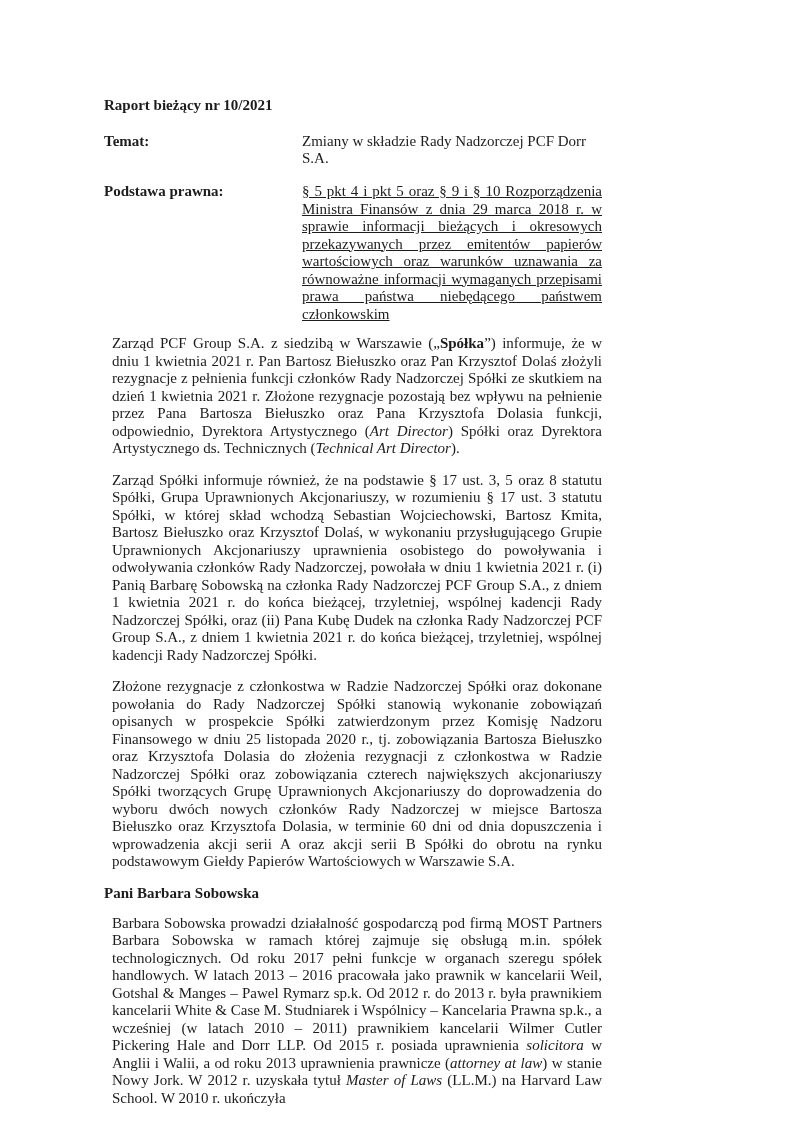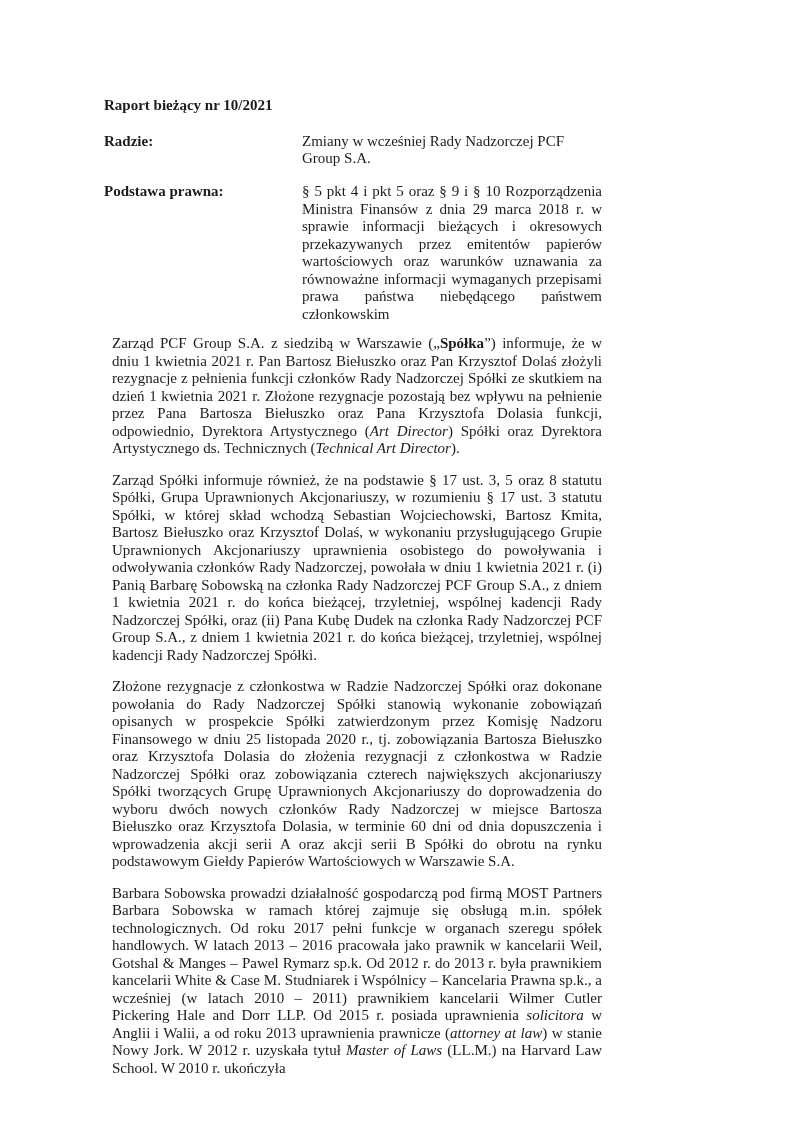--- a/index.html
+++ b/index.html
@@ -28,21 +28,21 @@
     align-items: flex-start;
     margin: 0 0 15.5px 0;
   }
   .meta-row .label {
     font-weight: bold;
     flex: 0 0 198px;
     width: 198px;
   }
   .meta-row .value { flex: 1 1 auto; }
   .meta-row.legal { margin-bottom: 12px; margin-top: 8px; }
-  .meta-row.legal .value { text-align: justify; }
+  .meta-row.legal .value { text-align: justify; text-decoration: underline; }
   .section-heading {
     font-weight: bold;
     margin: 0 0 14px 0;
   }
   .para {
     text-align: justify;
     margin: 0 0 14px 8px;
   }
   .person-heading {
     font-weight: bold;
@@ -53,33 +53,34 @@
 </style>
 </head>
 <body>
 
 <div class="page">
 
   <p class="title">Raport bieżący nr 10/2021</p>
 
 
   <div class="meta-row">
-    <span class="label">Radzie:</span>
-    <span class="value">Zmiany w wcześniej Rady Nadzorczej PCF Group S.A.</span>
+    <span class="label">Temat:</span>
+    <span class="value">Zmiany w składzie Rady Nadzorczej PCF Dorr S.A.</span>
   </div>
 
   <div class="meta-row legal">
     <span class="label">Podstawa prawna:</span>
     <span class="value">§ 5 pkt 4 i pkt 5 oraz § 9 i § 10 Rozporządzenia Ministra Finansów z dnia 29 marca 2018 r. w sprawie informacji bieżących i okresowych przekazywanych przez emitentów papierów wartościowych oraz warunków uznawania za równoważne informacji wymaganych przepisami prawa państwa niebędącego państwem członkowskim</span>
   </div>
 
 
   <p class="para"><span>Zarząd PCF Group S.A. z siedzibą w Warszawie („</span><span class="b">Spółka</span><span>”) informuje, że w dniu 1 kwietnia 2021 r. Pan Bartosz Biełuszko oraz Pan Krzysztof Dolaś złożyli rezygnacje z pełnienia funkcji członków Rady Nadzorczej Spółki ze skutkiem na dzień 1 kwietnia 2021 r. Złożone rezygnacje pozostają bez wpływu na pełnienie przez Pana Bartosza Biełuszko oraz Pana Krzysztofa Dolasia funkcji, odpowiednio, Dyrektora Artystycznego (</span><span class="i">Art Director</span><span>) Spółki oraz Dyrektora Artystycznego ds. Technicznych (</span><span class="i">Technical Art Director</span><span>).</span></p>
 
   <p class="para"><span>Zarząd Spółki informuje również, że na podstawie § 17 ust. 3, 5 oraz 8 statutu Spółki, Grupa Uprawnionych Akcjonariuszy, w rozumieniu § 17 ust. 3 statutu Spółki, w której skład wchodzą Sebastian Wojciechowski, Bartosz Kmita, Bartosz Biełuszko oraz Krzysztof Dolaś, w wykonaniu przysługującego Grupie Uprawnionych Akcjonariuszy uprawnienia osobistego do powoływania i odwoływania członków Rady Nadzorczej, powołała w dniu 1 kwietnia 2021 r. (i) Panią Barbarę Sobowską na członka Rady Nadzorczej PCF Group S.A., z dniem 1 kwietnia 2021 r. do końca bieżącej, trzyletniej, wspólnej kadencji Rady Nadzorczej Spółki, oraz (ii) Pana Kubę Dudek na członka Rady Nadzorczej PCF Group S.A., z dniem 1 kwietnia 2021 r. do końca bieżącej, trzyletniej, wspólnej kadencji Rady Nadzorczej Spółki.</span></p>
 
 
   <p class="para"><span>Złożone rezygnacje z członkostwa w Radzie Nadzorczej Spółki oraz dokonane powołania do Rady Nadzorczej Spółki stanowią wykonanie zobowiązań opisanych w prospekcie Spółki zatwierdzonym przez Komisję Nadzoru Finansowego w dniu 25 listopada 2020 r., tj. zobowiązania Bartosza Biełuszko oraz Krzysztofa Dolasia do złożenia rezygnacji z członkostwa w Radzie Nadzorczej Spółki oraz zobowiązania czterech największych akcjonariuszy Spółki tworzących Grupę Uprawnionych Akcjonariuszy do doprowadzenia do wyboru dwóch nowych członków Rady Nadzorczej w miejsce Bartosza Biełuszko oraz Krzysztofa Dolasia, w terminie 60 dni od dnia dopuszczenia i wprowadzenia akcji serii A oraz akcji serii B Spółki do obrotu na rynku podstawowym Giełdy Papierów Wartościowych w Warszawie S.A.</span></p>
 
+  <p class="person-heading">Pani Barbara Sobowska</p>
 
   <p class="para"><span>Barbara Sobowska prowadzi działalność gospodarczą pod firmą MOST Partners Barbara Sobowska w ramach której zajmuje się obsługą m.in. spółek technologicznych. Od roku 2017 pełni funkcje w organach szeregu spółek handlowych. W latach 2013 – 2016 pracowała jako prawnik w kancelarii Weil, Gotshal &amp; Manges – Pawel Rymarz sp.k. Od 2012 r. do 2013 r. była prawnikiem kancelarii White &amp; Case M. Studniarek i Wspólnicy – Kancelaria Prawna sp.k., a wcześniej (w latach 2010 – 2011) prawnikiem kancelarii Wilmer Cutler Pickering Hale and Dorr LLP. Od 2015 r. posiada uprawnienia </span><span class="i">solicitora</span><span> w Anglii i Walii, a od roku 2013 uprawnienia prawnicze (</span><span class="i">attorney at law</span><span>) w stanie Nowy Jork. W 2012 r. uzyskała tytuł </span><span class="i">Master of Laws</span><span> (LL.M.) na Harvard Law School. W 2010 r. ukończyła</span></p>
 
 </div>
 
 </body></html>

